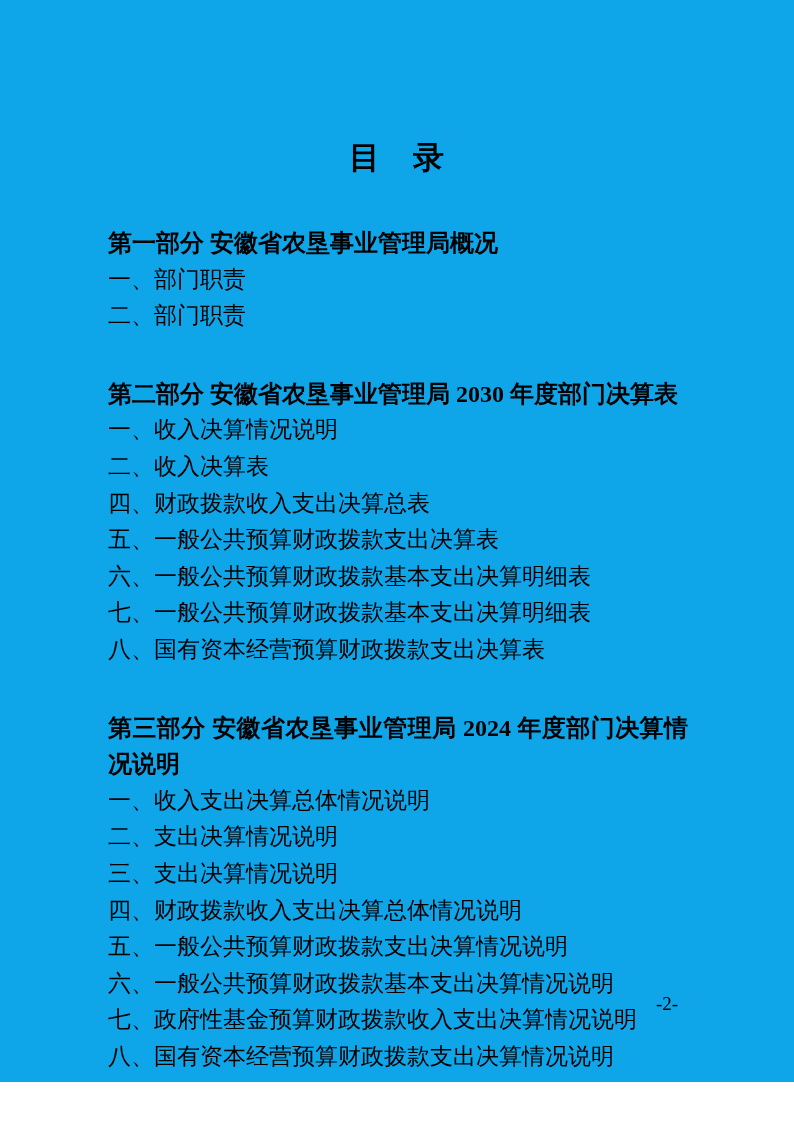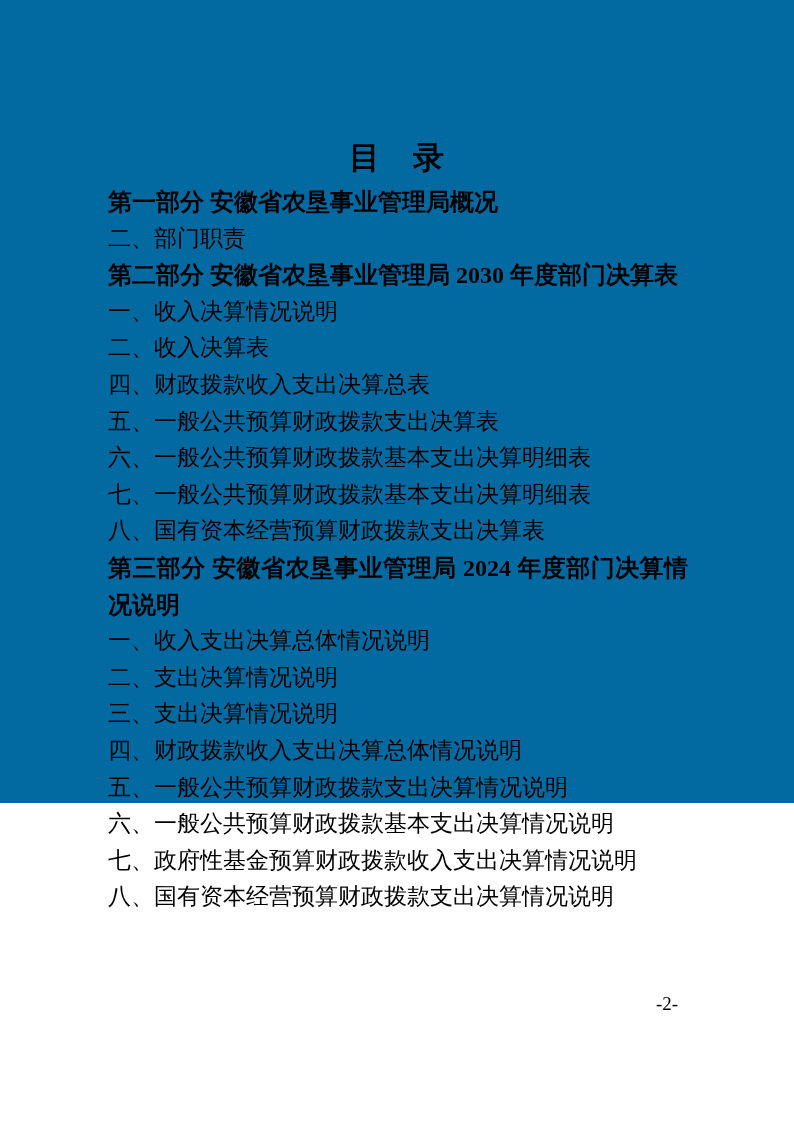--- a/index.html
+++ b/index.html
@@ -12,22 +12,22 @@
     height: 1123px;
     font-family: "Liberation Serif", "DejaVu Serif", serif;
     color: #000000;
     position: relative;
     overflow: hidden;
   }
   .page {
     position: absolute;
     left: 0; top: 0;
     width: 794px;
-    height: 803px;
-    background: #0369a1;
+    height: 1082px;
+    background: #0ea5e9;
   }
   .doc-title {
     position: absolute;
     top: 138px;
     left: 0;
     width: 100%;
     margin: 0;
     text-align: center;
     font-size: 31px;
     font-weight: 700;
@@ -38,20 +38,21 @@
     position: absolute;
     left: 108px;
     top: 184px;
     width: 580px;
   }
   .toc-heading {
     font-size: 24px;
     font-weight: 700;
     line-height: 36.6px;
     text-align: justify;
+    margin-top: 41px;
   }
   .toc-item {
     font-size: 23px;
     font-weight: 400;
     line-height: 36.6px;
     white-space: nowrap;
   }
   .page-number {
     position: absolute;
     left: 656px;
@@ -64,20 +65,21 @@
 </head>
 <body>
 
 <div class="page">
 
   <h1 class="doc-title">目　录</h1>
 
   <div class="toc">
 
     <div class="toc-heading">第一部分 安徽省农垦事业管理局概况</div>
+    <div class="toc-item">一、部门职责</div>
     <div class="toc-item">二、部门职责</div>
 
     <div class="toc-heading">第二部分 安徽省农垦事业管理局 2030 年度部门决算表</div>
     <div class="toc-item">一、收入决算情况说明</div>
     <div class="toc-item">二、收入决算表</div>
     <div class="toc-item">四、财政拨款收入支出决算总表</div>
     <div class="toc-item">五、一般公共预算财政拨款支出决算表</div>
     <div class="toc-item">六、一般公共预算财政拨款基本支出决算明细表</div>
     <div class="toc-item">七、一般公共预算财政拨款基本支出决算明细表</div>
     <div class="toc-item">八、国有资本经营预算财政拨款支出决算表</div>

